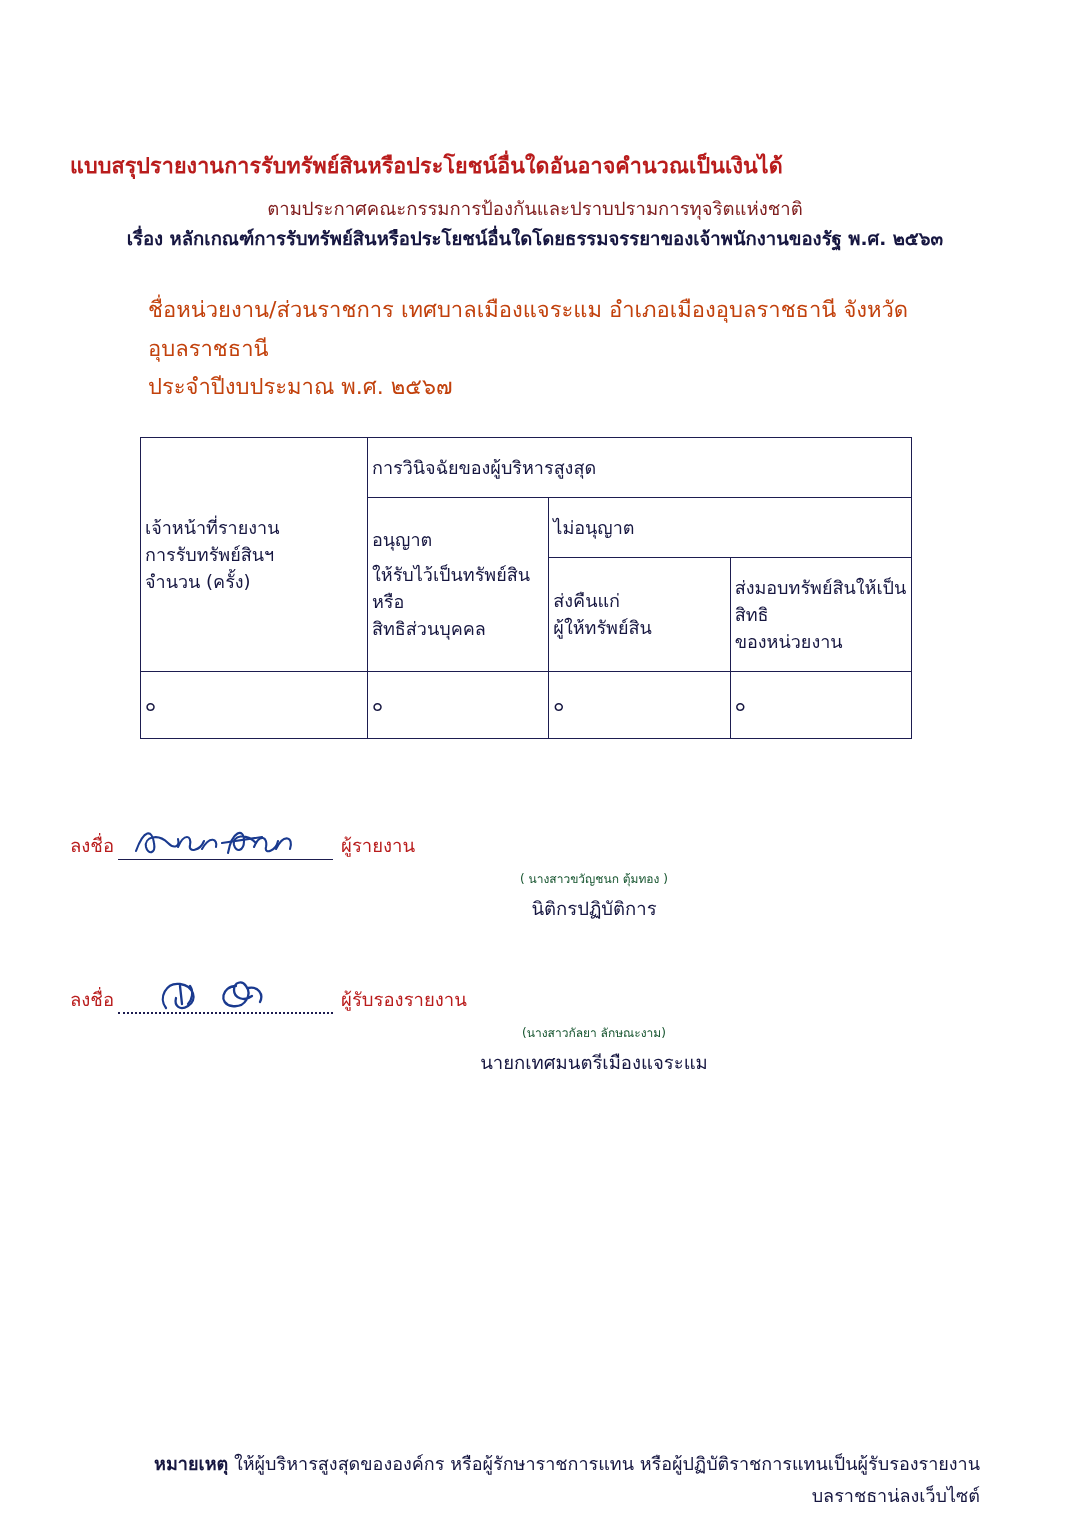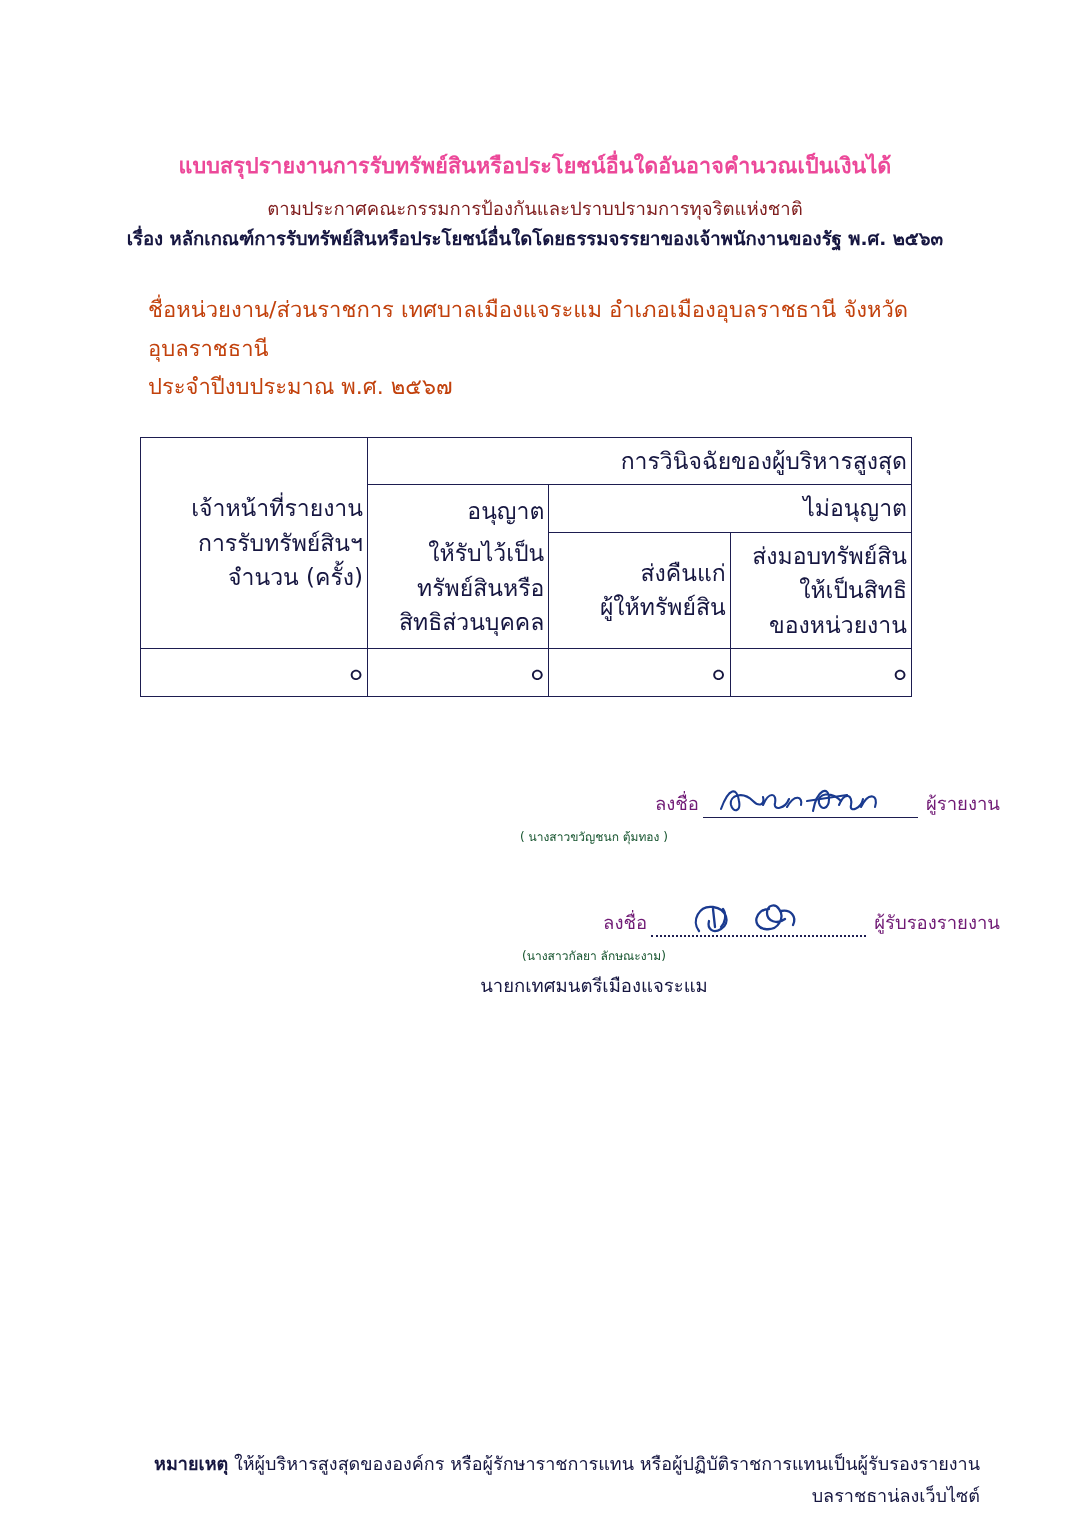--- a/index.html
+++ b/index.html
@@ -17,26 +17,26 @@
   }
   .page {
     position: relative;
     width: 1070px;
     height: 1529px;
     box-sizing: border-box;
     padding: 0 70px;
   }
   
   .doc-title {
-    text-align: center;
+    text-align: left;
     font-size: 21.5px;
     font-weight: bold;
     letter-spacing: 0.1px;
     margin-top: 148px;
-    color: #ec4899;
+    color: #b91c1c;
   }
   .doc-sub1 {
     text-align: center;
     font-size: 18.5px;
     margin-top: 12px;
     color: #7f1d1d;
   }
   .doc-sub2 {
     text-align: center;
     font-size: 18.5px;
@@ -60,26 +60,26 @@
     padding-left: 70px;
     padding-right: 88px;
   }
   table.report {
     border-collapse: collapse;
     width: 100%;
     table-layout: fixed;
   }
   table.report td, table.report th {
     border: 1.6px solid #1d1d50;
-    text-align: right;
+    text-align: left;
     vertical-align: middle;
-    font-size: 23px;
+    font-size: 18px;
     font-weight: normal;
     color: #161640;
-    padding: 6px 4px;
+    padding: 16px 4px;
     line-height: 1.5;
   }
   td.col-officer {
     width: 218px;
     height: 158px;
     margin-top: 30px;
   }
   td.h-diag {
     font-size: 17.5px;
   }
@@ -87,24 +87,24 @@
     height: 34px;
     font-size: 17px;
   }
   
   .sig-area {
     margin-top: 92px;
     position: relative;
   }
   .sig-row {
     display: flex;
-    justify-content: flex-end;
+    justify-content: flex-start;
     align-items: flex-end;
     font-size: 18.5px;
-    color: #701a75;
+    color: #b91c1c;
     position: relative;
   }
   .sig-row .lead {
     padding-right: 4px;
   }
   .sig-line {
     display: inline-block;
     width: 215px;
     border-bottom: 1.4px solid #1d1d50;
     height: 22px;
@@ -226,20 +226,21 @@
                 <path d="M136 26 C142 12, 150 16, 148 26 C146 34, 158 30, 160 20"></path>
                 <path d="M158 28 C166 12, 176 16, 172 28"></path>
                 <path d="M104 22 L144 16"></path>
               </g>
             </svg>
           </span>
         </span>
         <span class="trail">ผู้รายงาน</span>
       </div>
       <div class="sig-name">( นางสาวขวัญชนก ตุ้มทอง )</div>
+      <div class="sig-pos">นิติกรปฏิบัติการ</div>
     </div>
 
     <div class="block2">
       <div class="sig-row">
         <span class="lead">ลงชื่อ</span>
         <span class="sig-line dotted">
           <span class="scribble">
             <svg width="215" height="40" viewBox="0 0 215 40">
               <g fill="none" stroke="#1a3a8f" stroke-width="2.3" stroke-linecap="round">
                 <path d="M48 34 C40 24, 48 8, 62 10 C76 12, 80 26, 70 32 C62 37, 56 32, 58 24"></path>

